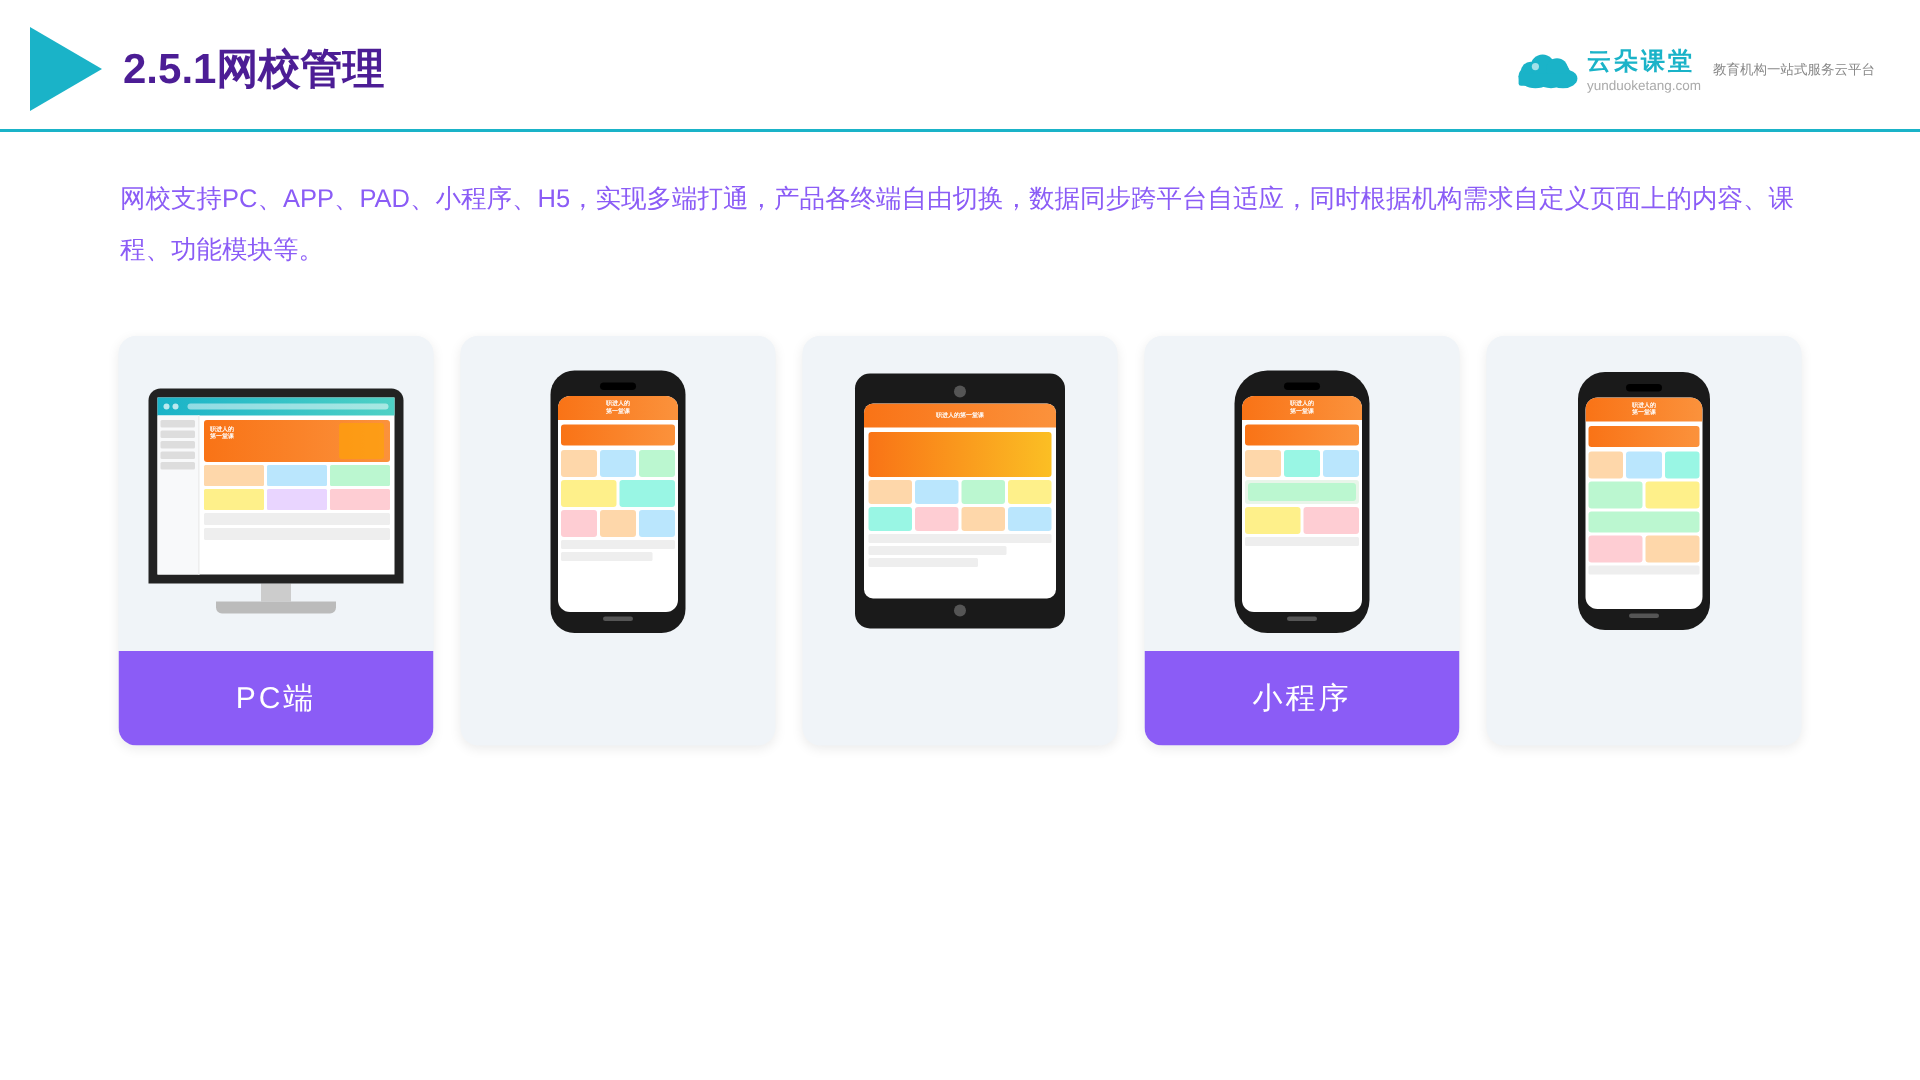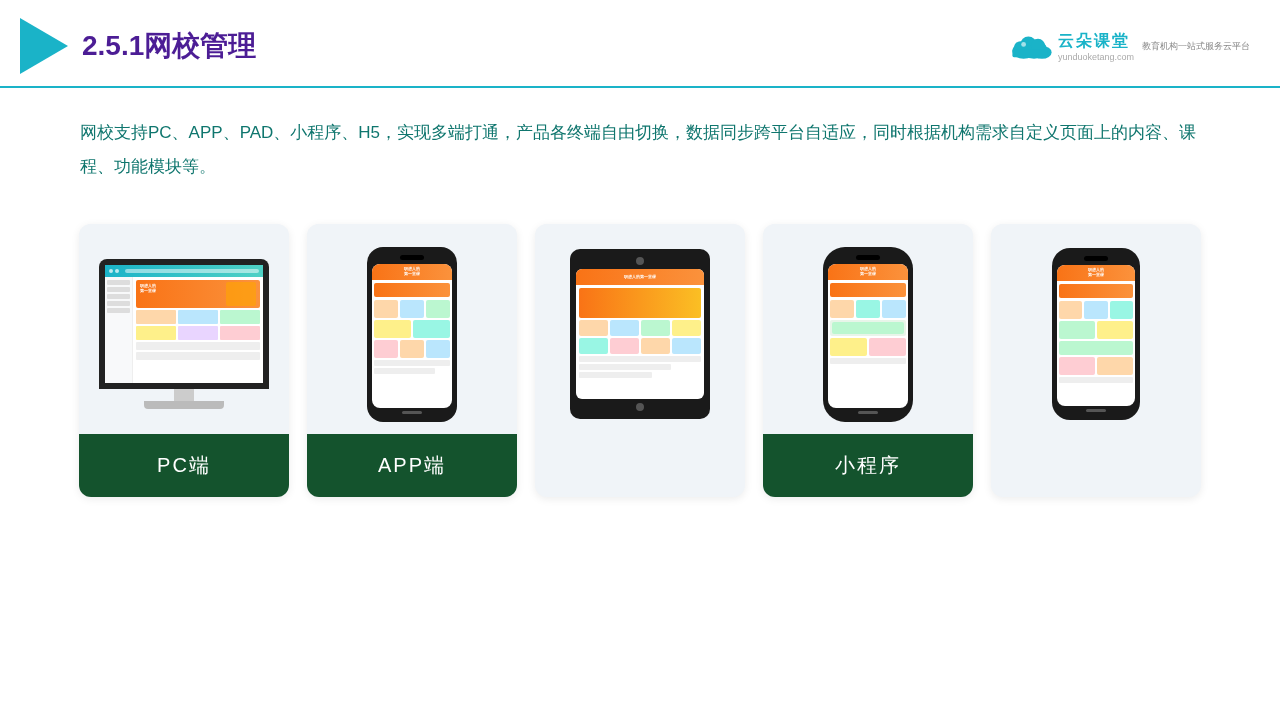--- a/index.html
+++ b/index.html
@@ -74,21 +74,21 @@
     }
     .brand-url {
       font-size: 9px;
       color: #aaa;
     }
 
     
     .description {
       padding: 28px 80px 20px 80px;
       font-size: 17px;
-      color: #0f766e;
+      color: #8b5cf6;
       line-height: 2;
     }
 
     
     .cards-container {
       display: flex;
       justify-content: center;
       gap: 18px;
       padding: 20px 50px;
     }
@@ -109,21 +109,21 @@
       height: 210px;
       display: flex;
       align-items: center;
       justify-content: center;
       padding: 20px 10px 10px;
       background: #f0f4f8;
     }
 
     .card-label {
       width: 100%;
-      background: #14532d;
+      background: #8b5cf6;
       color: #fff;
       text-align: center;
       font-size: 20px;
       padding: 18px 0;
       font-weight: 500;
       letter-spacing: 2px;
     }
 
     
     .pc-mockup {
@@ -490,21 +490,20 @@
               <div class="phone-block phone-block-orange"></div>
               <div class="phone-block phone-block-blue"></div>
             </div>
             <div style="height:6px;background:#eee;border-radius:1px;"></div>
             <div style="height:6px;background:#eee;border-radius:1px;width:80%;"></div>
           </div>
         </div>
         <div class="phone-button"></div>
       </div>
     </div>
-    <div class="card-label">APP端</div>
   </div>
 
   <div class="card">
     <div class="card-image-area">
       <div class="tablet-mockup">
         <div class="tablet-home-btn"></div>
         <div class="tablet-screen">
           <div class="tablet-topbar">
             <span class="phone-topbar-text">职进人的第一堂课</span>
           </div>

